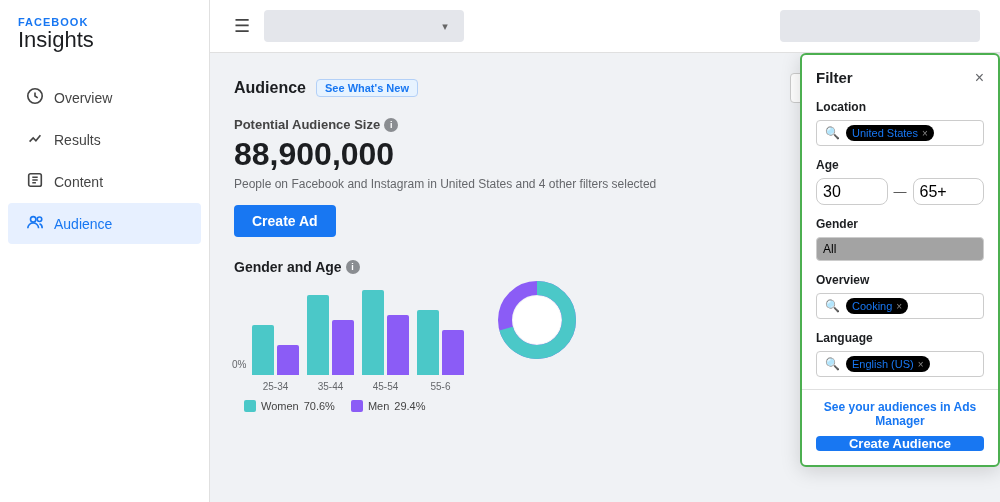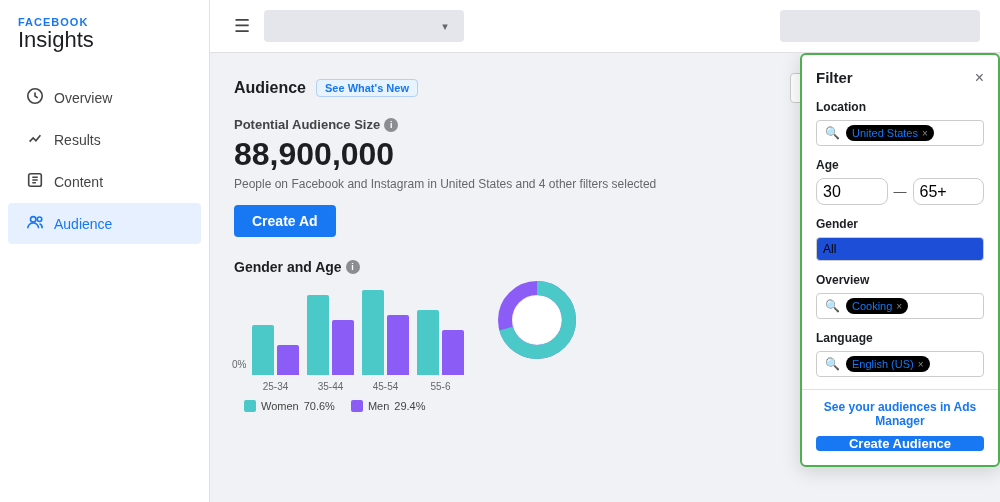--- a/index.html
+++ b/index.html
@@ -379,21 +379,21 @@
     .filter-dash {
       color: #444;
       font-size: 13px;
     }
     .filter-select-full {
       width: 100%;
       border: 1px solid #ccc;
       border-radius: 4px;
       padding: 4px 6px;
       font-size: 12px;
-      background: #1d4ed8;
+      background: #a3a3a3;
       appearance: none;
       cursor: pointer;
     }
     .filter-panel-footer {
       border-top: 1px solid #e0e0e0;
       margin: 0 -14px;
       padding: 10px 14px 0;
       display: flex;
       flex-direction: column;
       gap: 8px;

